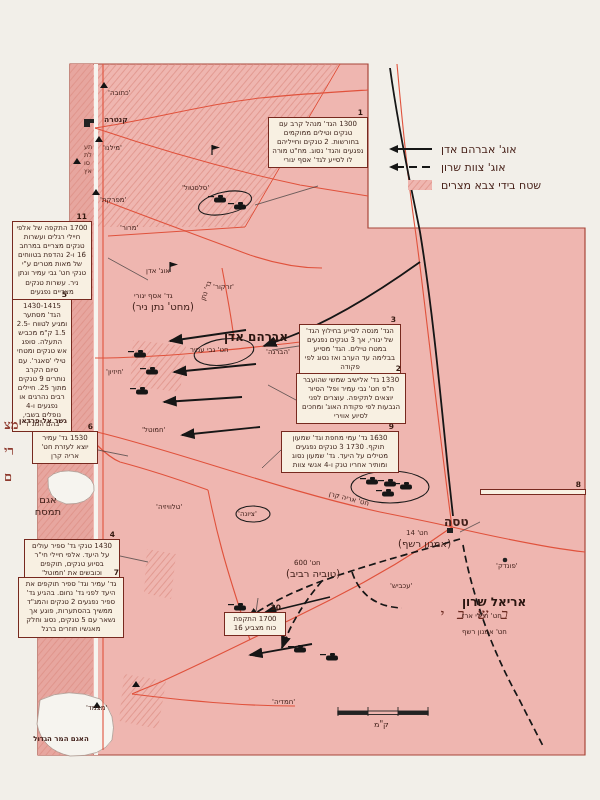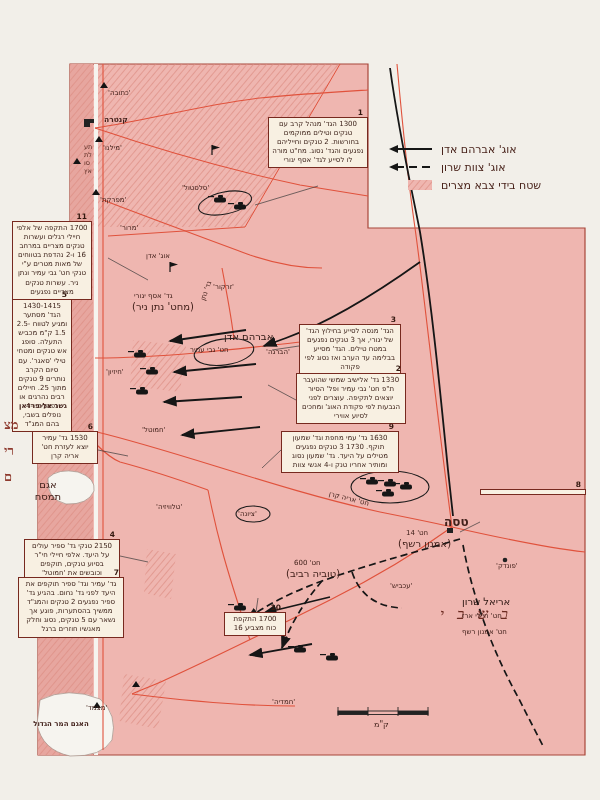--- a/index.html
+++ b/index.html
@@ -3,22 +3,22 @@
 <meta charset="utf-8">
 <style>
   html,body{margin:0;padding:0;}
   body{width:600px;height:800px;background:#f2efe9;font-family:"DejaVu Sans",sans-serif;position:relative;}
   .stage{position:absolute;left:0;top:0;width:600px;height:800px;overflow:hidden;}
   svg.map{position:absolute;left:0;top:0;}
   .lbl{position:absolute;color:#41201a;direction:rtl;white-space:nowrap;font-size:7px;line-height:1.15;}
   .lbl.bold{font-weight:bold;}
   .lbl.small{font-size:10px;}
   .lbl.big{font-size:12px;font-weight:bold;}
-  .lbl.route{font-size:10px;font-weight:normal;color:#2a1510;}
-  .lbl.wrap{white-space:normal;text-align:center;}
+  .lbl.route{font-size:12px;font-weight:bold;color:#2a1510;}
+  .lbl.wrap{white-space:normal;text-align:center;margin-top:15px;}
   .vert{word-break:break-all;white-space:normal;text-align:left;}
   .vert.egypt{width:16px;font-size:13px;line-height:26px;font-weight:bold;color:#8e3a2e;font-family:"DejaVu Serif",serif;}
   .vert.canal{width:10px;font-size:6.5px;line-height:8px;color:#5a2d24;}
   .sinai{font-size:15px;letter-spacing:13px;color:#6b2a20;font-family:"DejaVu Serif",serif;font-style:italic;}
   .note{position:absolute;background:#f8f0e2;border:1px solid #77291f;color:#381d15;font-size:7px;line-height:1.3;padding:2px 3px;direction:rtl;text-align:center;box-sizing:border-box;}
   .note-num{position:absolute;top:-10px;right:4px;font-size:7.5px;font-weight:bold;color:#33180f;}
   .legend{position:absolute;left:388px;top:140px;width:205px;}
   .legend-row{display:flex;align-items:center;height:18px;}
   .legend-row svg{flex:0 0 auto;margin-right:7px;}
   .legend-label{direction:rtl;font-size:11px;color:#4a241c;}
@@ -207,21 +207,21 @@
 <div class="note" style="left:12px;top:299px;width:60px">
   <span class="note-num">5</span>
   <span>1430-1415 הגד' מסתער ומגיע לטווח 2.5-1.5 ק"מ מכביש התעלה. סופג אש טנקים ומטחי טילי 'סאגר'. עם סיום הקרב נותרים 9 טנקים מתוך 25. חיילים רבים נהרגים או נפגעים ו-4 נופלים בשבי, בהם המג"ד</span>
 </div>
 <div class="note" style="left:32px;top:431px;width:66px">
   <span class="note-num">6</span>
   <span>1530 גד' עמיר יוצא לעזרת חט' אריה קרן</span>
 </div>
 <div class="note" style="left:24px;top:539px;width:96px">
   <span class="note-num">4</span>
-  <span>2150 טנקי גד' ספיר עולים על היעד. אלפי חיילי חי"ר בסיוע טנקים, תוקפים וכובשים את 'חמוטל'</span>
+  <span>1430 טנקי גד' ספיר עולים על היעד. אלפי חיילי חי"ר בסיוע טנקים, תוקפים וכובשים את 'חמוטל'</span>
 </div>
 <div class="note" style="left:18px;top:577px;width:106px">
   <span class="note-num">7</span>
   <span>גד' עמיר וגד' ספיר תוקפים את היעד לפני גד' נחום. בהגיע גד' ספיר נפגעים 2 טנקים והמג"ד ממשיך בהסתערות, פוגע אך נשאר עם 5 טנקים, נסוג וחלק מאנשיו חוזרים ברגל</span>
 </div>
 <div class="note" style="left:224px;top:612px;width:62px">
   <span class="note-num">10</span>
   <span>1700 התקפת כוח מצביע 16</span>
 </div>
 <div class="note" style="left:299px;top:324px;width:102px">

